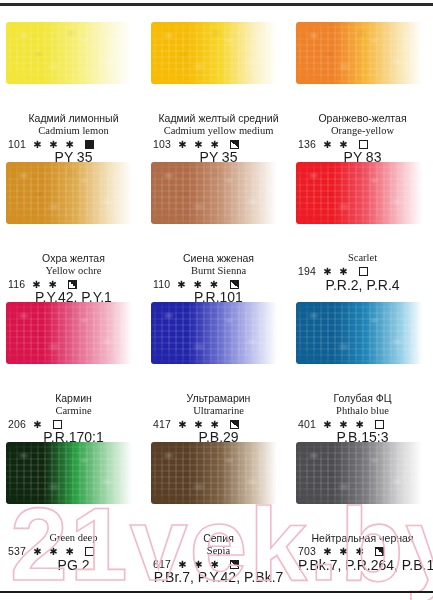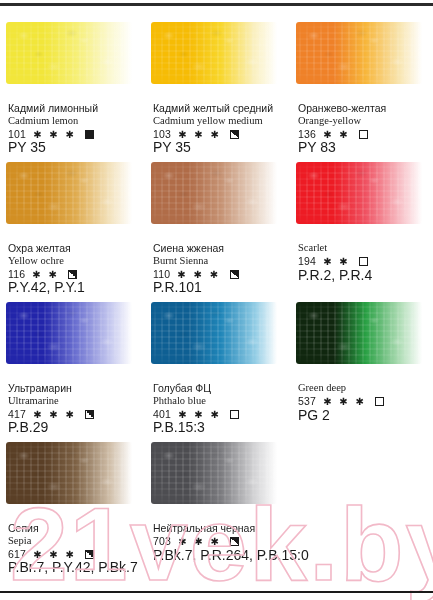--- a/index.html
+++ b/index.html
@@ -109,21 +109,22 @@
     border-radius: 4px;
     background:
       repeating-linear-gradient(90deg, rgba(255,255,255,0) 0 5px, rgba(255,255,255,0.10) 5px 7px),
       repeating-linear-gradient(0deg, rgba(255,255,255,0) 0 4px, rgba(255,255,255,0.07) 4px 6px);
     -webkit-mask-image: radial-gradient(ellipse 70% 60% at 50% 50%, #000 55%, transparent 100%);
             mask-image: radial-gradient(ellipse 70% 60% at 50% 50%, #000 55%, transparent 100%);
   }
 
   .labels {
     padding-left: 2px;
-    margin-top: 2px;
+    margin-top: 12px;
+    text-align: center;
   }
 
   .name-ru {
     font-size: 10.5px;
     color: #1b1b1b;
     line-height: 12.5px;
     white-space: nowrap;
   }
   .name-en {
     font-size: 10.5px;
@@ -264,20 +265,35 @@
           <div class="code-row">
             <span class="code-num">194</span>
             <span class="stars">✱ ✱</span>
             <span class="opacity-box"></span>
           </div>
           <div class="pigment">P.R.2, P.R.4</div>
         </div>
       </div>
       <div class="cell">
         <div class="swatch-wrap">
+          <div class="swatch" style="background: linear-gradient(to right, rgb(217, 20, 76) 0%, rgb(217, 20, 76) 30%, rgb(228, 100, 140) 55%, rgb(242, 183, 198) 82%, rgba(255, 255, 255, 0) 100%);"></div>
+        </div>
+        <div class="labels">
+          <div class="name-ru">Кармин</div>
+          <div class="name-en">Carmine</div>
+          <div class="code-row">
+            <span class="code-num">206</span>
+            <span class="stars">✱</span>
+            <span class="opacity-box"></span>
+          </div>
+          <div class="pigment">P.R.170:1</div>
+        </div>
+      </div>
+      <div class="cell">
+        <div class="swatch-wrap">
           <div class="swatch" style="background: linear-gradient(to right, rgb(34, 37, 170) 0%, rgb(34, 37, 170) 30%, rgb(106, 111, 208) 55%, rgb(195, 198, 238) 82%, rgba(255, 255, 255, 0) 100%);"></div>
         </div>
         <div class="labels">
           <div class="name-ru">Ультрамарин</div>
           <div class="name-en">Ultramarine</div>
           <div class="code-row">
             <span class="code-num">417</span>
             <span class="stars">✱ ✱ ✱</span>
             <span class="opacity-box half"></span>
           </div>

